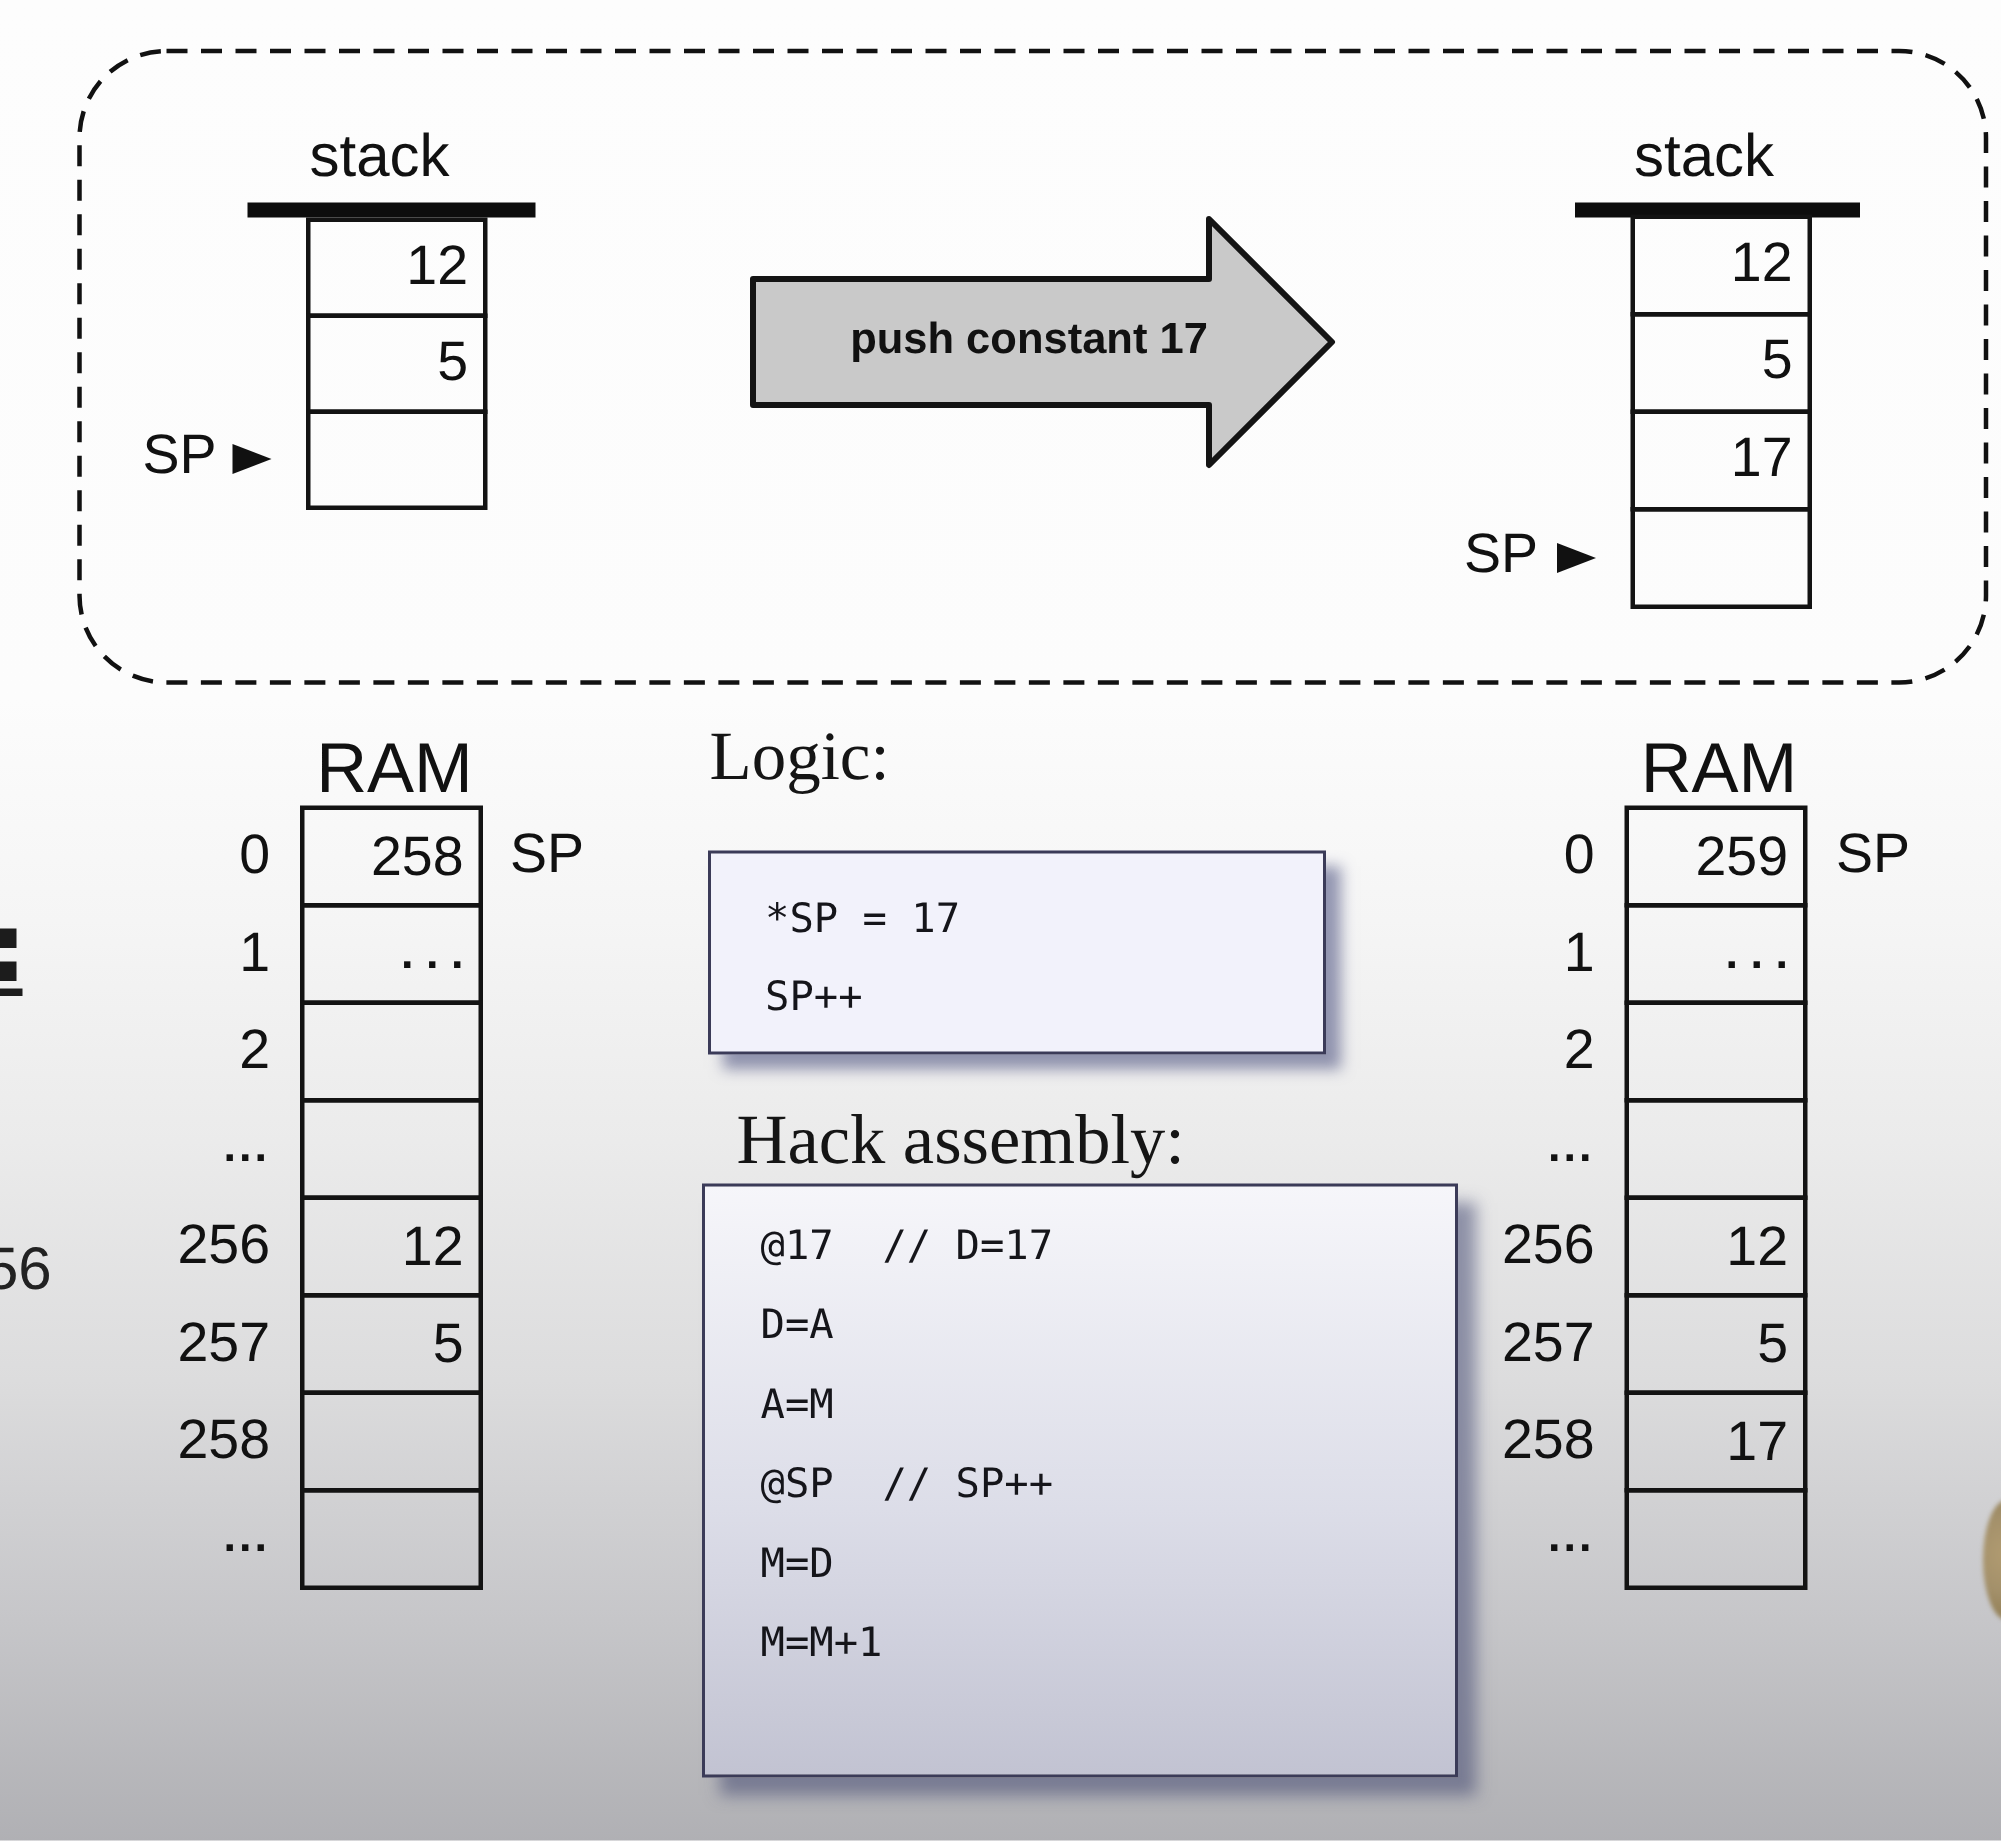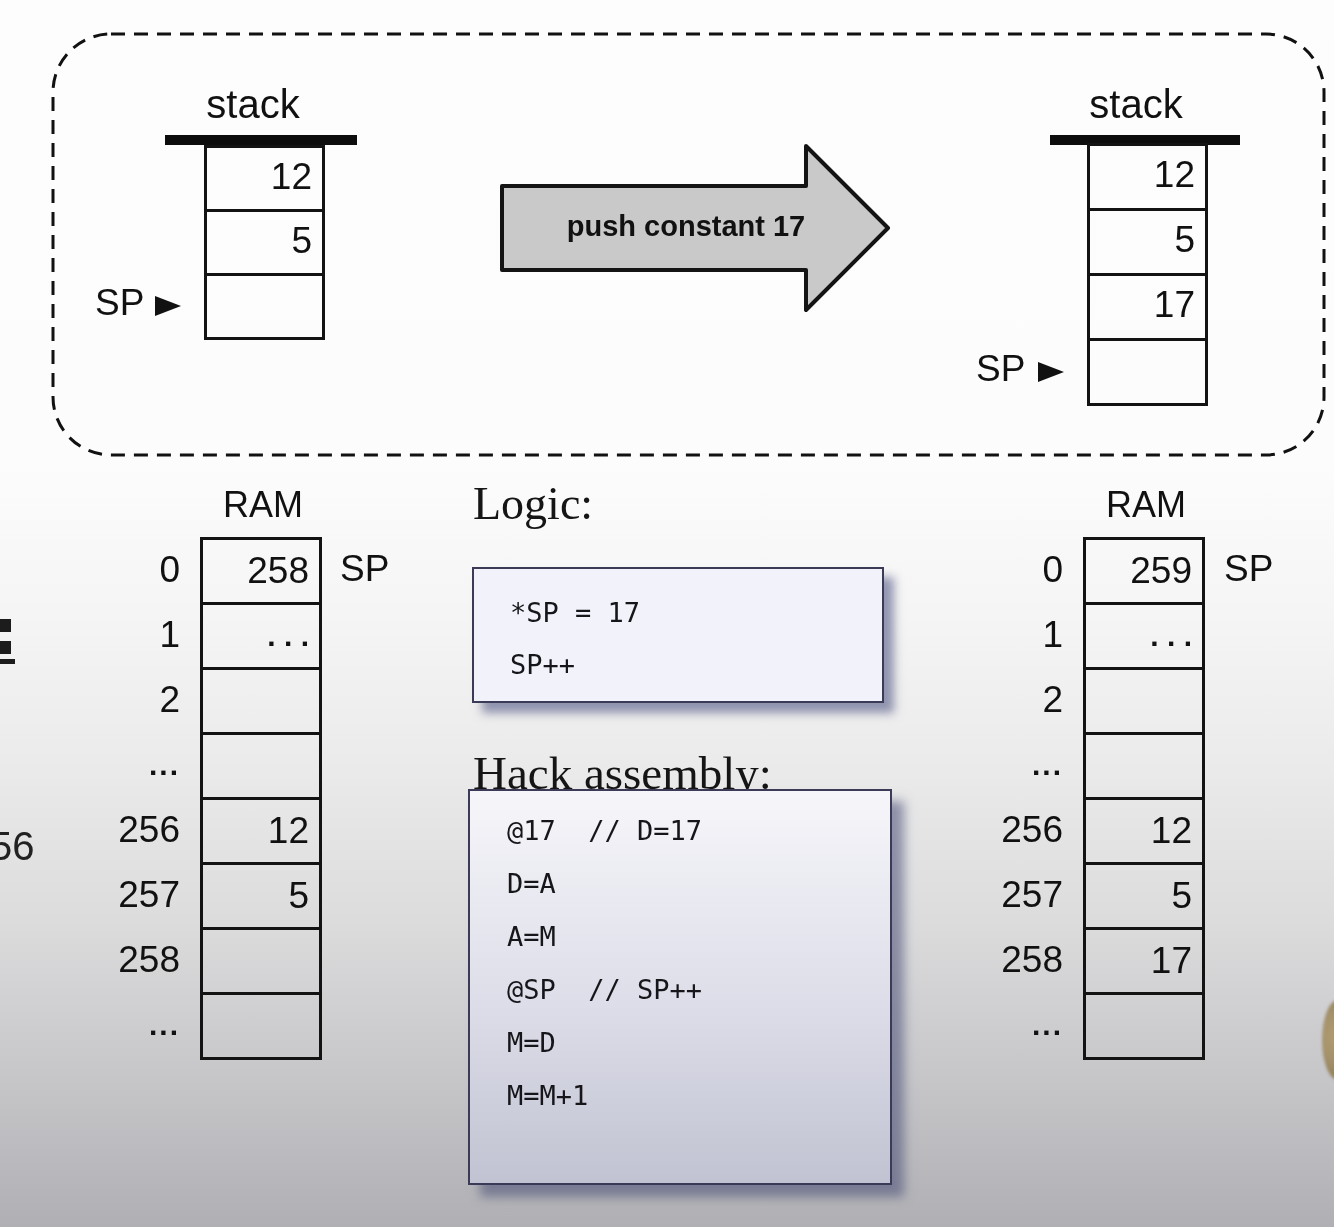--- a/index.html
+++ b/index.html
@@ -19,21 +19,21 @@
     box-sizing:border-box;border:3px solid #131313;height:67px;
     text-align:right;padding-right:10px;font-size:37px;line-height:58px;
     white-space:pre;
   }
   .stack-after-cells .scell{height:68px;}
   .scell + .scell{margin-top:-3px;}
   .sp-label{font-size:37px;}
   .sp-arrow{width:0;height:0;border-left:26px solid #111;border-top:10px solid transparent;border-bottom:10px solid transparent;}
   .arrow-banner-label{font-size:29px;font-weight:bold;text-align:center;line-height:40px;white-space:pre;}
   
-  .ram-title{font-size:36px;text-align:center;width:200px;}
+  .ram-title{font-size:47px;text-align:center;width:200px;}
   .ram-rows{display:block;}
   .ram-row{display:flex;align-items:stretch;}
   .ram-row + .ram-row{margin-top:-3px;}
   .addr{
     width:100px;text-align:right;font-size:37px;line-height:65px;
     flex:0 0 100px;white-space:pre;
   }
   .mcell{
     box-sizing:border-box;border:3px solid #131313;width:122px;height:68px;
     margin-left:20px;text-align:right;padding-right:10px;font-size:37px;line-height:62px;
@@ -49,21 +49,21 @@
     box-sizing:border-box;border:2px solid #3b3b58;
     font-family:"DejaVu Sans Mono",monospace;font-size:27px;color:#15151a;
   }
   #logic-box{
     width:412px;height:136px;background:#f2f2fb;
     box-shadow:10px 10px 9px rgba(80,85,130,0.6);
     padding:18px 0 0 36px;
   }
   #logic-box .code-line{line-height:52px;white-space:pre;}
   #assembly-box{
-    width:424px;height:396px;
+    width:504px;height:396px;
     background:linear-gradient(180deg,#f6f6fa 0%,#dcdde8 55%,#c2c3d2 100%);
     box-shadow:12px 12px 10px rgba(70,75,115,0.55);
     padding:13px 0 12px 37px;
   }
   #assembly-box .code-line{line-height:53px;white-space:pre;}
   
   .frag-dot{width:11px;height:13px;background:#1c1c1c;}
   .frag-bar{width:15px;height:5px;background:#1c1c1c;}
   #frag-number{font-size:40px;color:#222;}
   #webcam-sliver{
@@ -176,21 +176,21 @@
     </div>
   </div>
 <div class="abs sp-label" style="left:1224px;top:548px;">SP</div>
 
 <div id="logic-heading" class="abs serif-heading" style="left:473px;top:477px;">Logic:</div>
 <div id="logic-box" class="abs code-box" style="left:472px;top:567px;">
     <div class="code-line">*SP = 17</div>
     <div class="code-line">SP++</div>
   </div>
 
-<div id="assembly-heading" class="abs serif-heading" style="left:473px;top:733px;margin-top:13px;">Hack assembly:</div>
+<div id="assembly-heading" class="abs serif-heading" style="left:491px;top:733px;">Hack assembly:</div>
 <div id="assembly-box" class="abs code-box" style="left:468px;top:789px;">
     <div class="code-line">@17  // D=17</div>
     <div class="code-line">D=A</div>
     <div class="code-line">A=M</div>
     <div class="code-line">@SP  // SP++</div>
     <div class="code-line">M=D</div>
     <div class="code-line">M=M+1</div>
   </div>
 
 <div class="abs frag-dot" style="left:0;top:619px;"></div>

